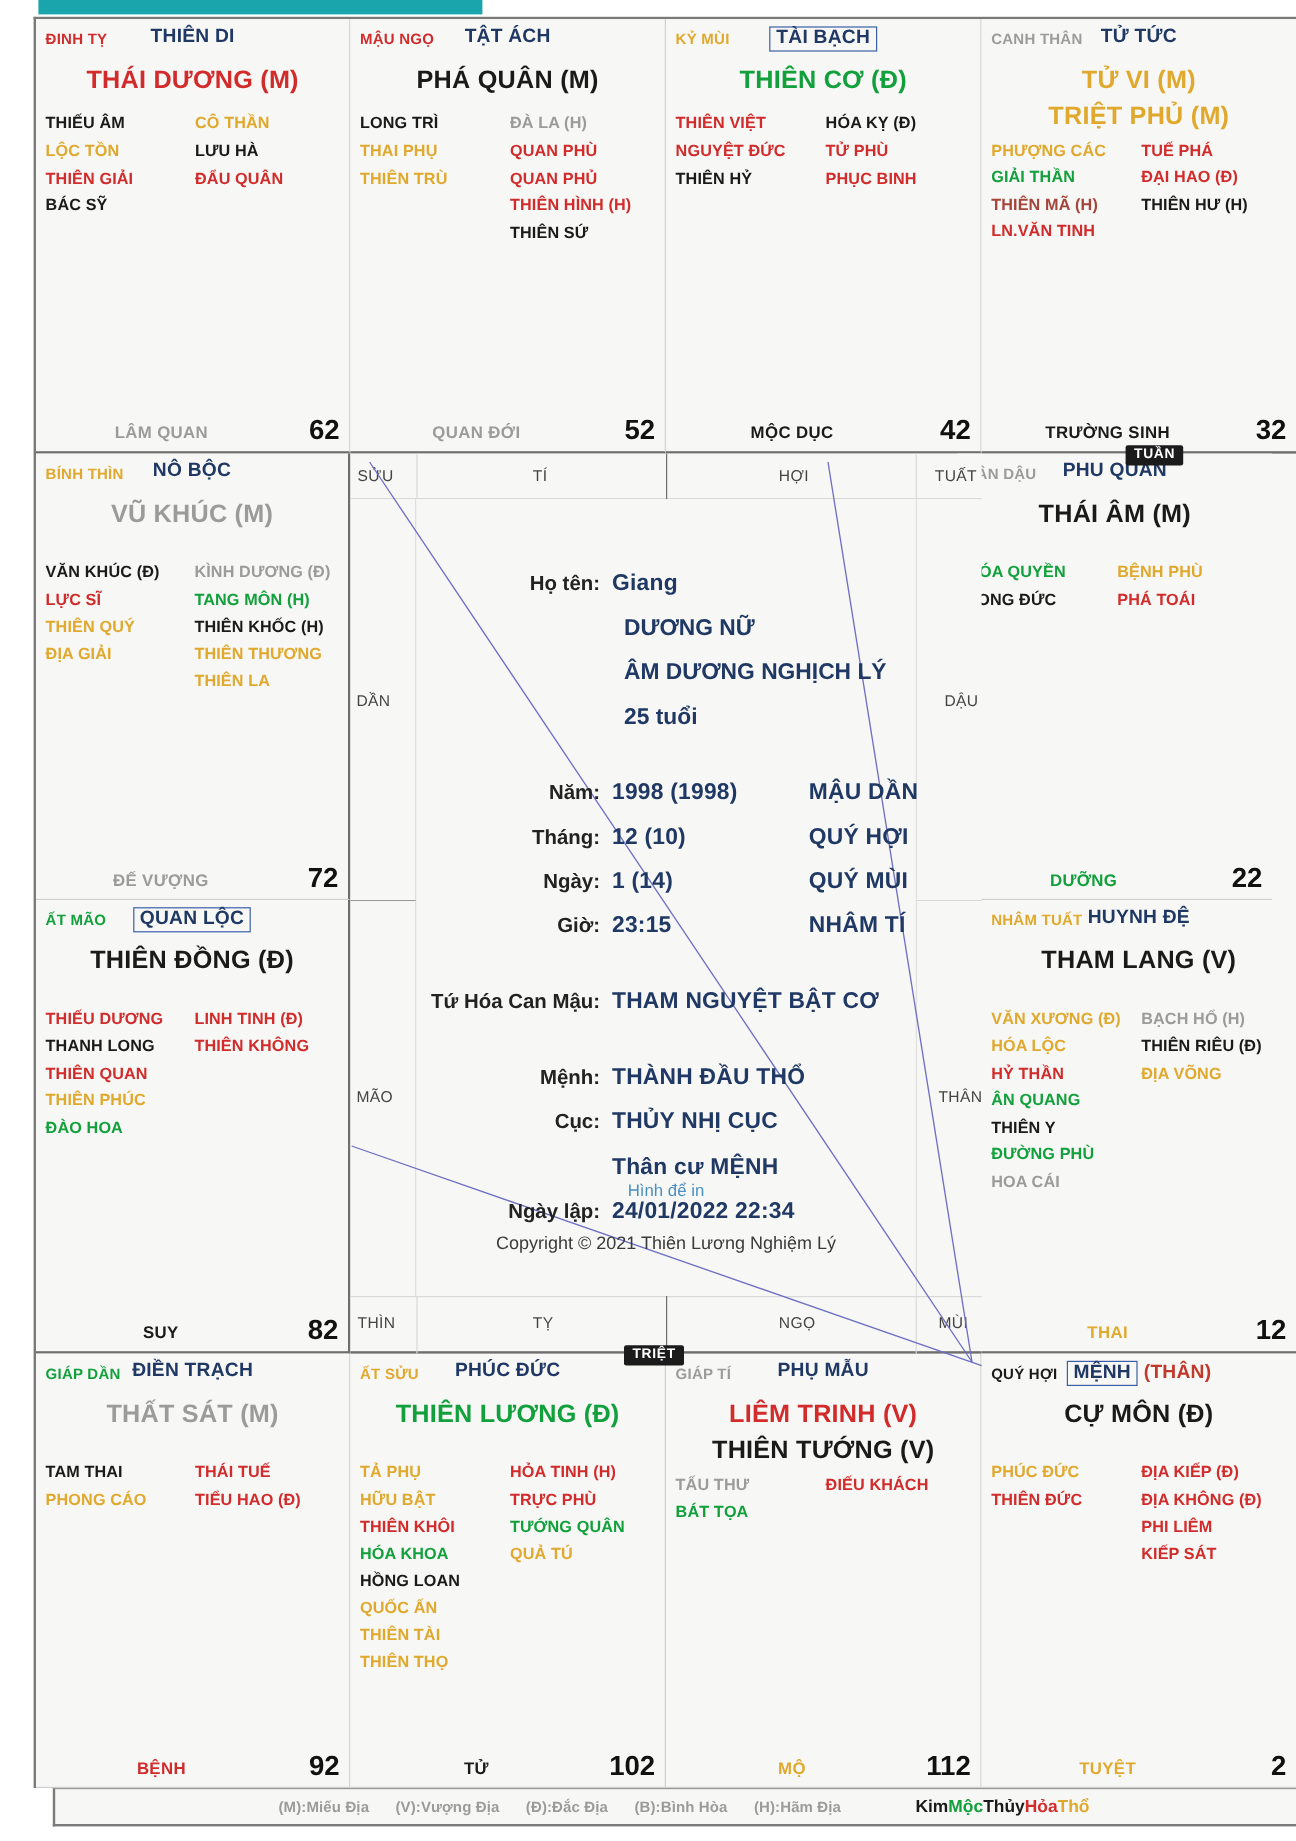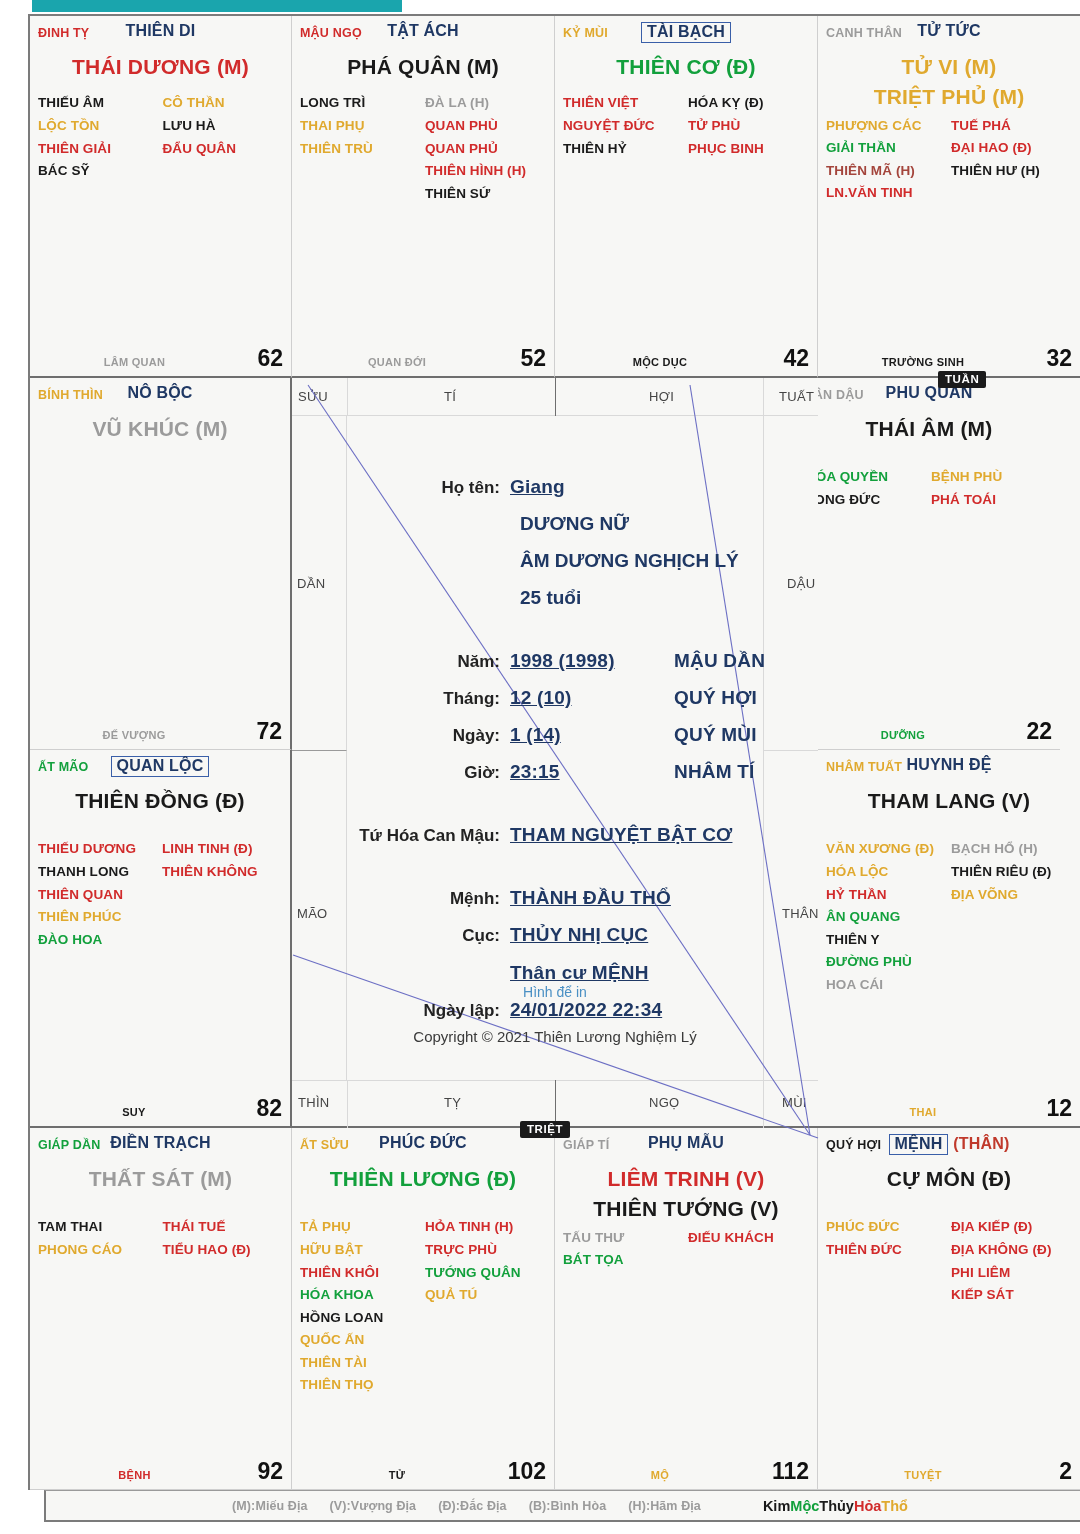--- a/index.html
+++ b/index.html
@@ -64,21 +64,21 @@
   .p-col div {
     font-size:13.5px; font-weight:700; line-height:1.67;
     white-space:nowrap; letter-spacing:.1px;
   }
 
   .p-foot {
     position:absolute; left:8px; right:8px; bottom:6px; height:24px;
   }
   .p-trangsinh {
     position:absolute; left:0; right:52px; bottom:2px;
-    text-align:center; font-size:11px; font-weight:700; letter-spacing:.3px;
+    text-align:center; font-size:14px; font-weight:700; letter-spacing:.3px;
   }
   .p-num {
     position:absolute; right:0; bottom:-2px;
     font-size:23px; font-weight:700; color:#111;
   }
 
   
   .tag {
     position:absolute; background:#1b1b1b; color:#fff;
     font-size:11.5px; font-weight:700; letter-spacing:.6px;
@@ -99,21 +99,21 @@
     z-index:5; pointer-events:none;
   }
 
   .info-block { position:absolute; left:0; right:0; top:58px; }
   .info-row { display:flex; align-items:baseline; line-height:1.95; }
   .info-lbl {
     width:218px; text-align:right; padding-right:10px;
     font-size:17px; color:#222; font-weight:700;
   }
   .info-val {
-    font-size:19px; color:#1f3864; font-weight:700; letter-spacing:.2px;text-decoration:underline;
+    font-size:19px; color:#1f3864; font-weight:700; letter-spacing:.2px;
   }
   .info-val2 {
     font-size:19px; color:#1f3864; font-weight:700;
     margin-left:24px; letter-spacing:.2px;
   }
   .sub-line { margin-left:228px; font-size:19px; color:#1f3864; font-weight:700; line-height:1.95; }
 
   .print-link {
     position:absolute; left:0; right:0; top:574px; text-align:center;
     font-size:14px; color:#4a90c4;
@@ -270,20 +270,35 @@
   <div class="tag" style="left:938px; top:371px;">TUẦN</div>
 
   <div class="palace thick-r" style="left:30px; top:378px; width:262px; height:372px;">
     <div class="p-head">
       <div class="p-can c-gold">BÍNH THÌN</div>
       <div class="p-cung"><span>NÔ BỘC</span></div>
     </div>
     <div class="p-stars-main">
       <div class="c-gray">VŨ KHÚC (M)</div>
     </div>
+    <div class="p-cols" style="margin-top:22px;">
+      <div class="p-col">
+        <div class="c-dark">VĂN KHÚC (Đ)</div>
+        <div class="c-red">LỰC SĨ</div>
+        <div class="c-gold">THIÊN QUÝ</div>
+        <div class="c-gold">ĐỊA GIẢI</div>
+      </div>
+      <div class="p-col">
+        <div class="c-gray">KÌNH DƯƠNG (Đ)</div>
+        <div class="c-green">TANG MÔN (H)</div>
+        <div class="c-dark">THIÊN KHỐC (H)</div>
+        <div class="c-gold">THIÊN THƯƠNG</div>
+        <div class="c-gold">THIÊN LA</div>
+      </div>
+    </div>
     <div class="p-foot">
       <div class="p-trangsinh c-gray">ĐẾ VƯỢNG</div>
       <div class="p-num">72</div>
     </div>
   </div>
 
   <div class="palace" style="left:798px; top:378px; width:262px; height:372px; border-right:none;">
     <div class="p-head">
       <div class="p-can c-gray">TÂN DẬU</div>
       <div class="p-cung"><span>PHU QUÂN</span></div>

